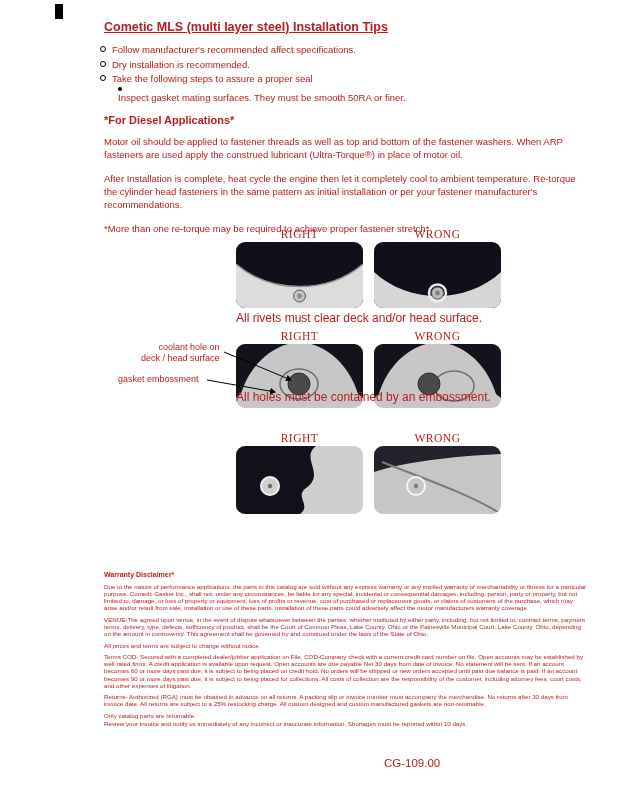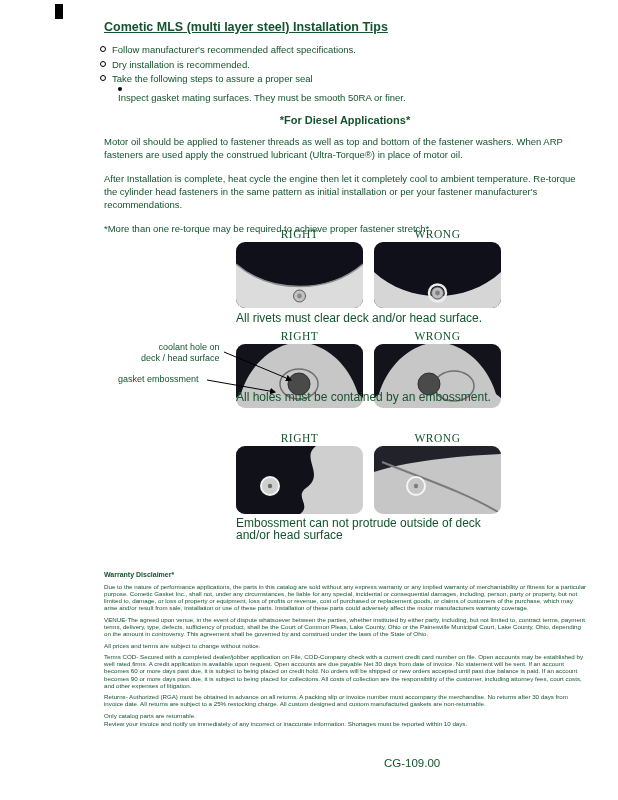--- a/index.html
+++ b/index.html
@@ -1,36 +1,36 @@
 <!DOCTYPE html>
 <html><head>
 <meta charset="utf-8">
 <style>
   html,body { margin:0; padding:0; background:#e9e9e9; }
   .page {
     position:relative; width:618px; height:800px; margin:0 auto;
-    background:#ffffff; color:#14532d;
+    background:#ffffff; color:#b91c1c;
     font-family:"Liberation Sans", sans-serif;
     overflow:hidden;
   }
   .crop-mark { position:absolute; left:55px; top:4px; width:8px; height:15px; background:#000; }
 
   .title {
     position:absolute; left:104px; top:20px; margin:0;
     font-size:12.5px; font-weight:bold; text-decoration:underline;
   }
 
   .tips { position:absolute; left:100px; top:44px; width:490px; font-size:9.5px; }
   .tip { display:flex; align-items:baseline; margin-bottom:2.5px; line-height:12px; }
   .tip.sub { padding-left:18px;flex-direction:column; }
   .o-dot { flex:0 0 auto; width:4px; height:4px; border:1px solid #000; border-radius:50%; margin-right:6px; position:relative; top:-1px; }
   .f-dot { flex:0 0 auto; width:4px; height:4px; background:#000; border-radius:50%; margin-right:6px; position:relative; top:-1px; }
 
   .diesel { position:absolute; left:104px; top:114px; width:482px; }
-  .diesel h2 { margin:0 0 9px 0; font-size:11px; font-weight:bold;text-align:center; }
+  .diesel h2 { margin:0 0 9px 0; font-size:11px; font-weight:bold; }
   .diesel p { margin:0 0 11px 0; font-size:9.5px; line-height:13px; }
   .diesel p.note { margin-bottom:4px; }
 
   .dlabel { position:absolute; width:127px; text-align:center; font-size:11.5px; letter-spacing:.5px;font-family:Liberation Serif, serif; }
   .dimg { position:absolute; width:127px; border-radius:9px; overflow:hidden; }
   .dimg svg { display:block; width:100%; height:100%; }
   .dcaption { position:absolute; left:236px; width:280px; font-size:12px; line-height:11.5px; }
 
   .ann { position:absolute; font-size:9px; line-height:10.5px; }
   .arrows { position:absolute; left:0; top:0; width:618px; height:800px; pointer-events:none; }
@@ -142,24 +142,20 @@
   </div>
   <div class="dimg" style="left:374px; top:446px; height:68px;">
     <svg viewBox="0 0 127 68" preserveAspectRatio="none">
       <rect width="127" height="68" fill="#c6c6c6"></rect>
       <path d="M0,0 H127 V8 C80,10 30,16 0,26 Z" fill="#22222b"></path>
       <path d="M8,16 C48,32 90,46 124,66" fill="none" stroke="#7a7a7a" stroke-width="2"></path>
       <circle cx="42" cy="40" r="9" fill="#c6c6c6" stroke="#f4f4f4" stroke-width="2"></circle>
       <circle cx="42" cy="40" r="2.2" fill="#7d7d7d"></circle>
     </svg>
   </div>
-  <div class="dcaption" style="top:518px;">
-    <div>Embossment can not protrude outside of deck</div>
-    <div>and/or head surface</div>
-  </div>
 
   <svg class="arrows">
     <defs>
       <marker id="ah" markerWidth="7" markerHeight="7" refX="5" refY="3.5" orient="auto">
         <path d="M0,0 L6,3.5 L0,7 Z" fill="#000"></path>
       </marker>
     </defs>
     <line x1="224" y1="352" x2="291" y2="380" stroke="#000" stroke-width="1" marker-end="url(#ah)"></line>
     <line x1="207" y1="380" x2="275" y2="392" stroke="#000" stroke-width="1" marker-end="url(#ah)"></line>
   </svg>

